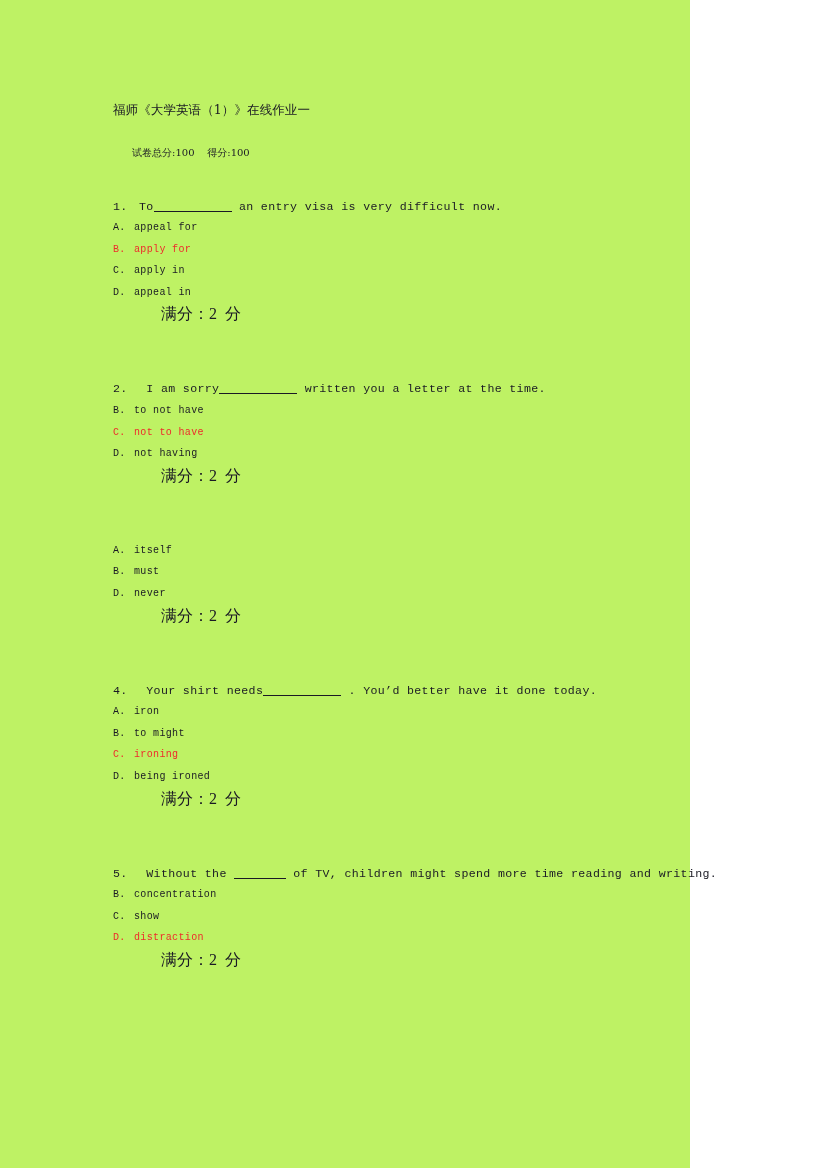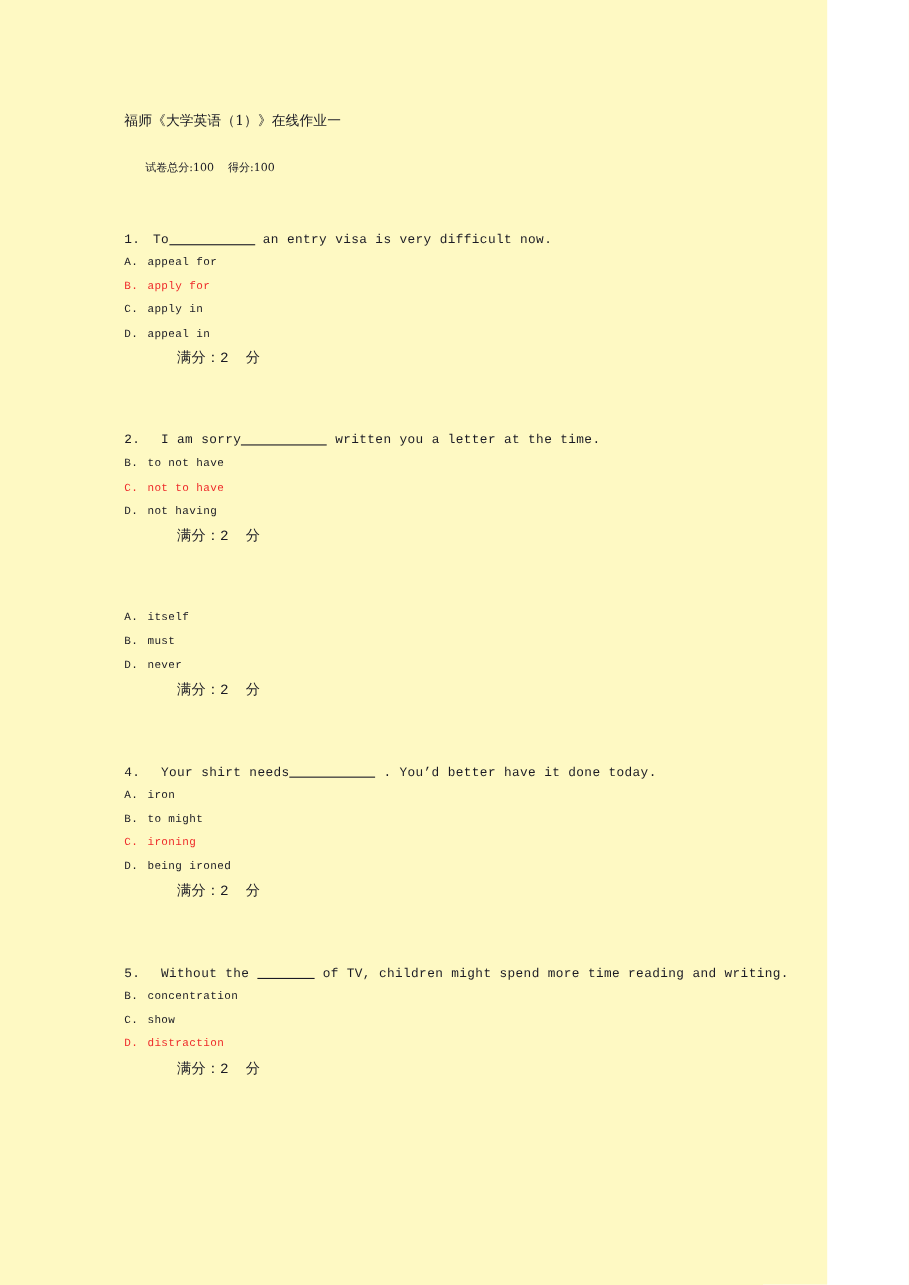--- a/index.html
+++ b/index.html
@@ -12,23 +12,23 @@
     height: 1168px;
     position: relative;
     overflow: hidden;
     font-family: "Liberation Mono", "DejaVu Sans Mono", monospace;
     color: #1a1a24;
   }
   .page {
     position: absolute;
     left: 0;
     top: 0;
-    width: 752px;
+    width: 690px;
     height: 1168px;
-    background: #fef9c3;
+    background: #bef264;
   }
   .content {
     position: absolute;
     left: 113px;
     top: 99px;
     width: 640px;
   }
 
   
   .doc-title {
@@ -49,21 +49,21 @@
   .section-head {
     font-family: "DejaVu Serif", "Liberation Serif", serif;
     font-size: 12.5px;
     line-height: 23px;
     white-space: pre;
     color: #1a1a24;
   }
 
   
   .q-block {
-    margin-top: 24px;
+    margin-top: 12px;
     margin-bottom: 53px;
   }
   .q-block:last-child { margin-bottom: 0; }
 
   .q-stem {
     font-size: 11.6px;
     line-height: 21.6px;
     white-space: pre;
     color: #1a1a24;
     letter-spacing: 0.35px;
@@ -95,22 +95,22 @@
     color: #1a1a24;
     letter-spacing: 0.35px;
   }
   .opt-row.correct { color: #ee2b2b; }
   .opt-letter {
     display: inline-block;
     min-width: 21px;
   }
 
   .q-points {
-    font-family: Liberation Mono, monospace;
-    font-size: 13px;
+    font-family: Liberation Serif, serif;
+    font-size: 16px;
     line-height: 22px;
     white-space: pre;
     padding-left: 48px;
     color: #1a1a24;
   }
 </style>
 </head>
 <body>
 
 <div class="page">

